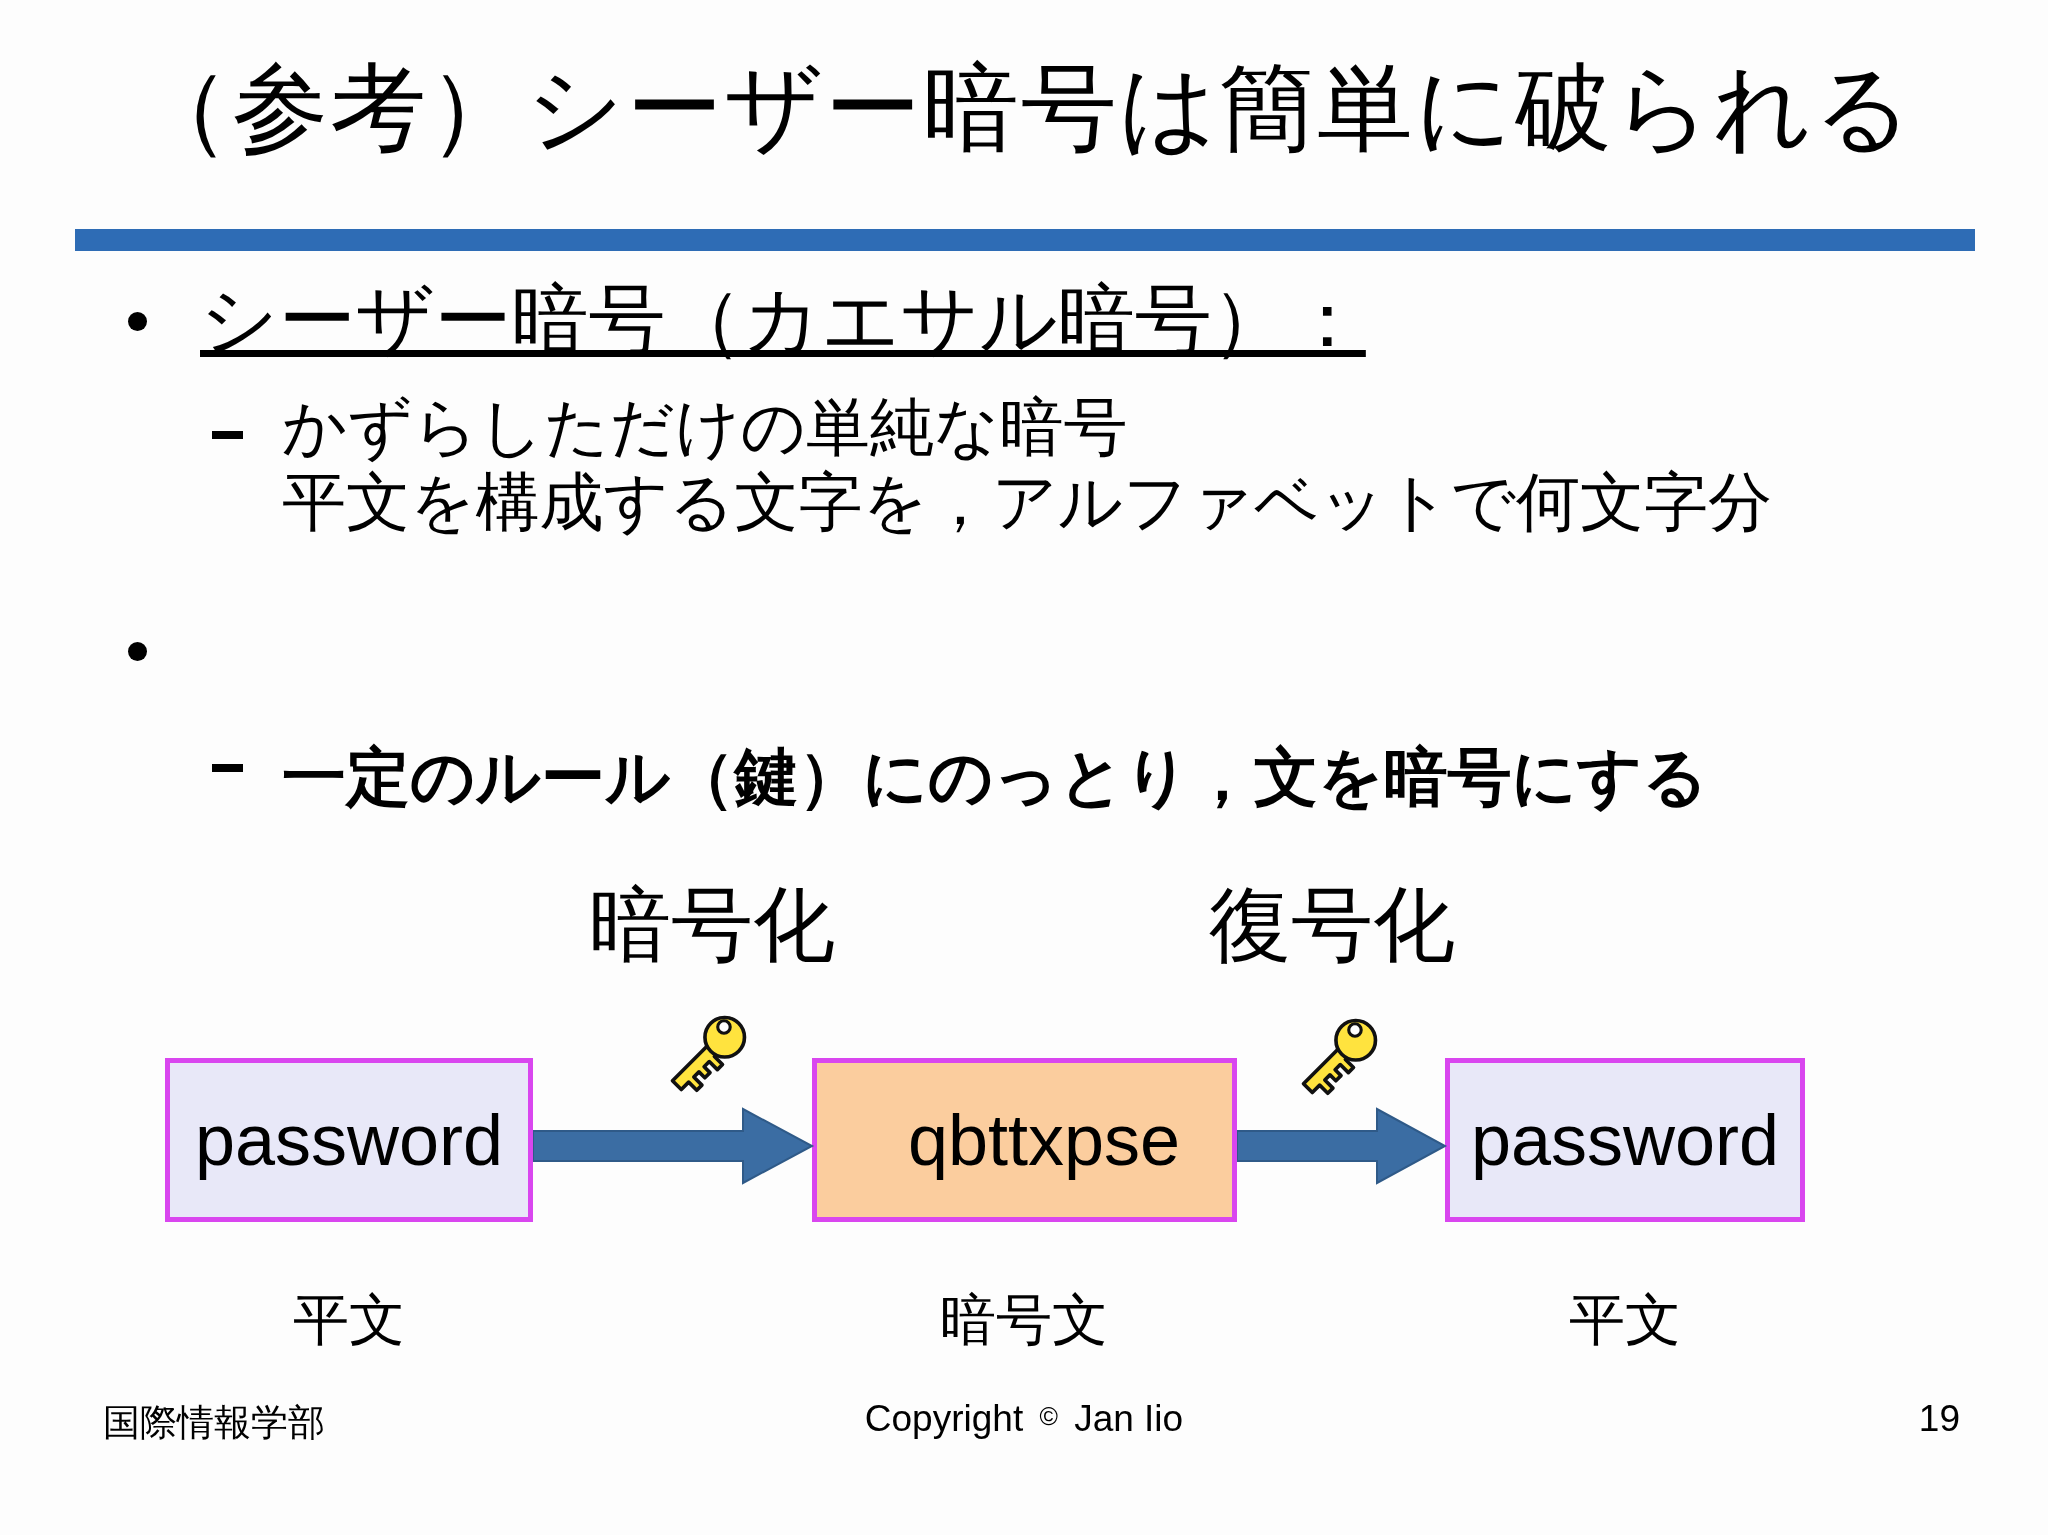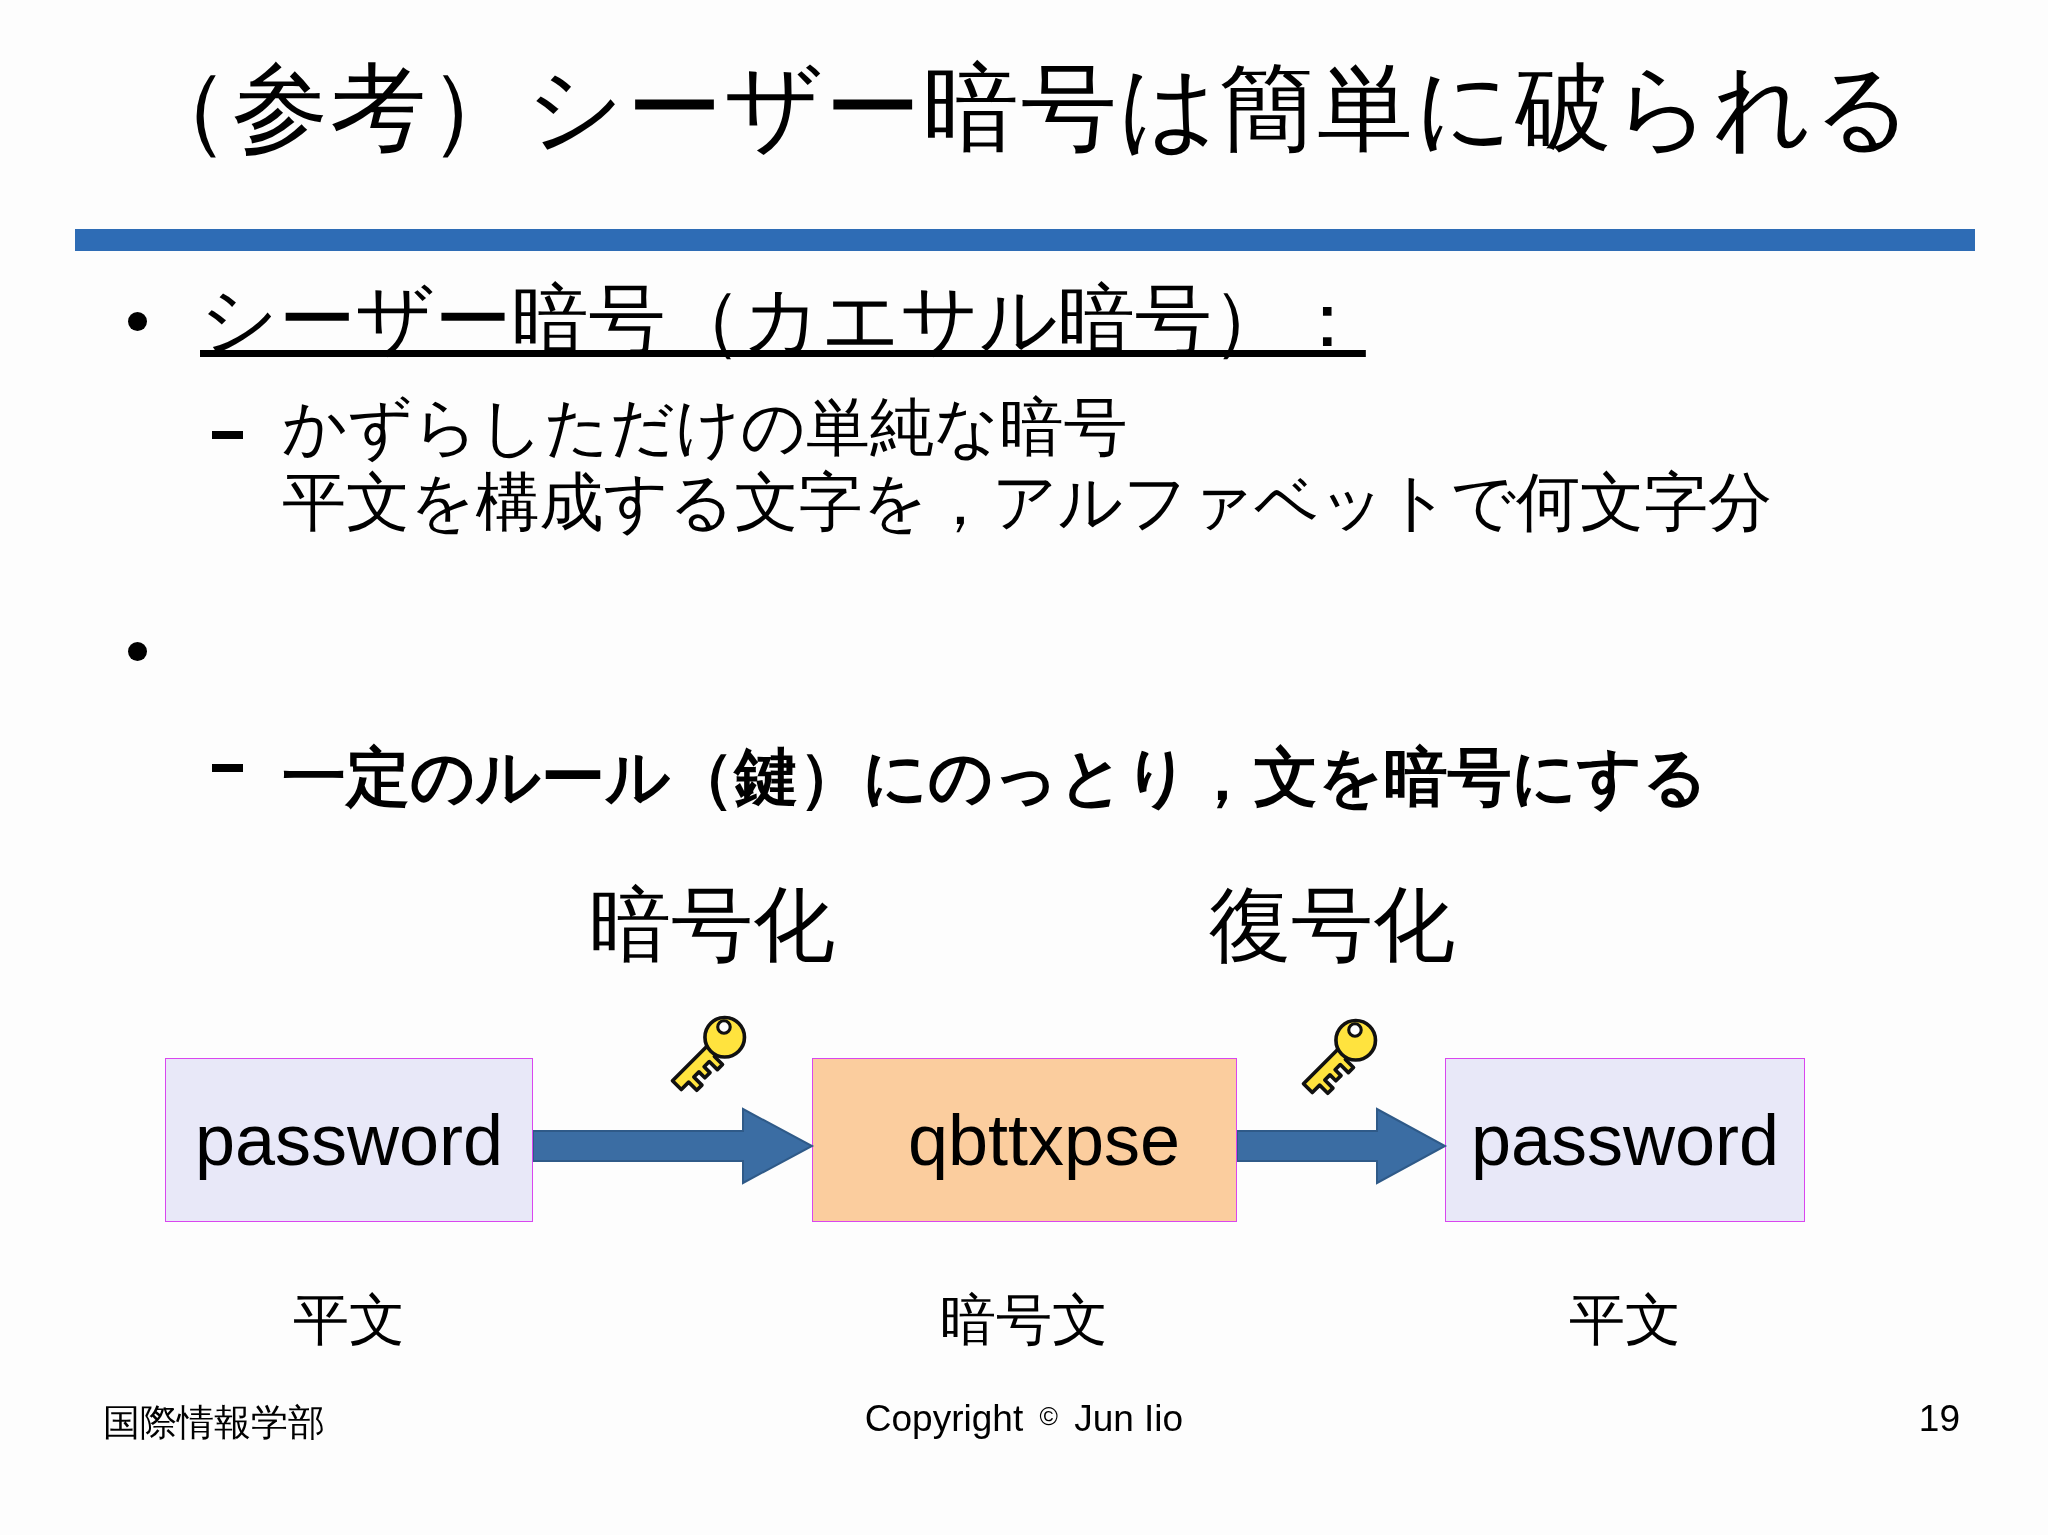--- a/index.html
+++ b/index.html
@@ -30,21 +30,21 @@
 
   
   .flow-label{position:absolute;top:876px;transform:translateX(-50%);font-size:82px;font-weight:500;line-height:1.2;white-space:nowrap;}
   .flow-label.enc{left:712px;}
   .flow-label.dec{left:1332px;}
   .keyicon{position:absolute;width:104px;height:104px;}
   .keyicon.k1{left:658px;top:1000px;}
   .keyicon.k2{left:1289px;top:1003px;}
   .dbox{
     position:absolute;top:1058px;height:164px;box-sizing:border-box;
-    border:1px solid #d946ef;display:flex;align-items:center;justify-content:center;
+    border:5px solid #d946ef;display:flex;align-items:center;justify-content:center;
     font-size:72px;font-weight:400;background:#E8E8F8;
   }
   .dbox.plain1{left:165px;width:368px;}
   .dbox.cipher{left:812px;width:425px;background:#FBCD9E;padding-left:39px;}
   .dbox.plain2{left:1445px;width:360px;}
   .arrow{position:absolute;top:1101px;}
   .arrow.a1{left:533px;}
   .arrow.a2{left:1237px;}
   .caption{position:absolute;top:1288px;transform:translateX(-50%);font-size:56px;font-weight:500;line-height:1.15;white-space:nowrap;}
   .caption.c1{left:349px;}
@@ -113,17 +113,17 @@
   </svg>
 
   <div class="caption c1">平文</div>
   <div class="caption c2">暗号文</div>
   <div class="caption c3">平文</div>
 
   <div class="footer-dept">国際情報学部</div>
   <div class="footer-copy">
     <span>Copyright</span>
     <span class="csym">©</span>
-    <span>Jun Iio</span>
+    <span>Jan Iio</span>
   </div>
   <div class="footer-page">19</div>
 
 </div>
 
 </body></html>

